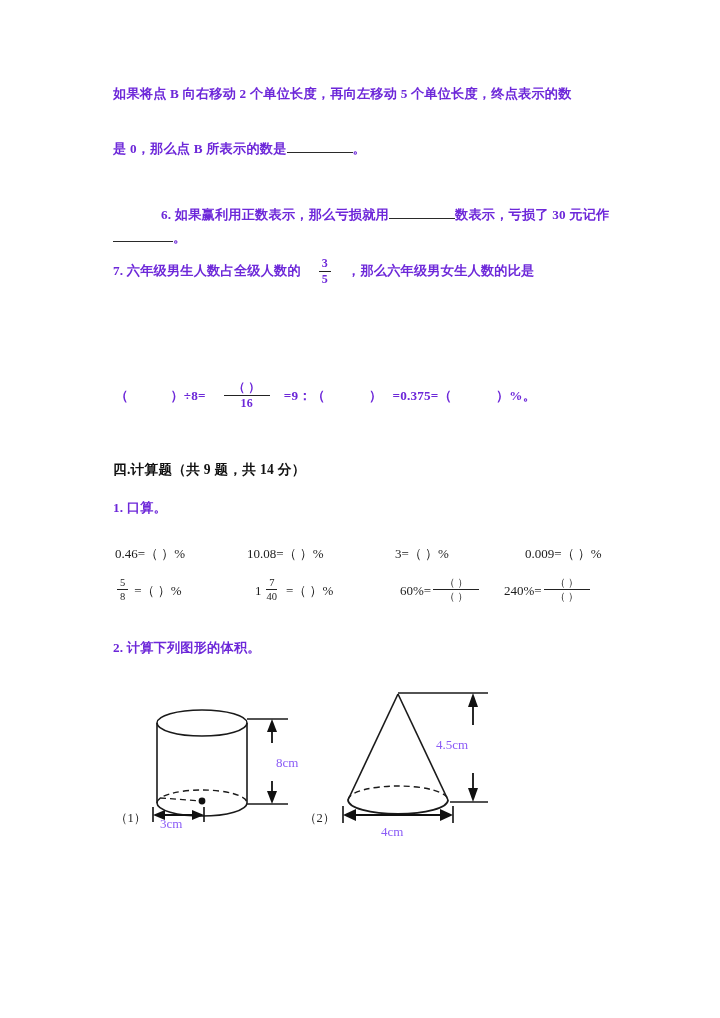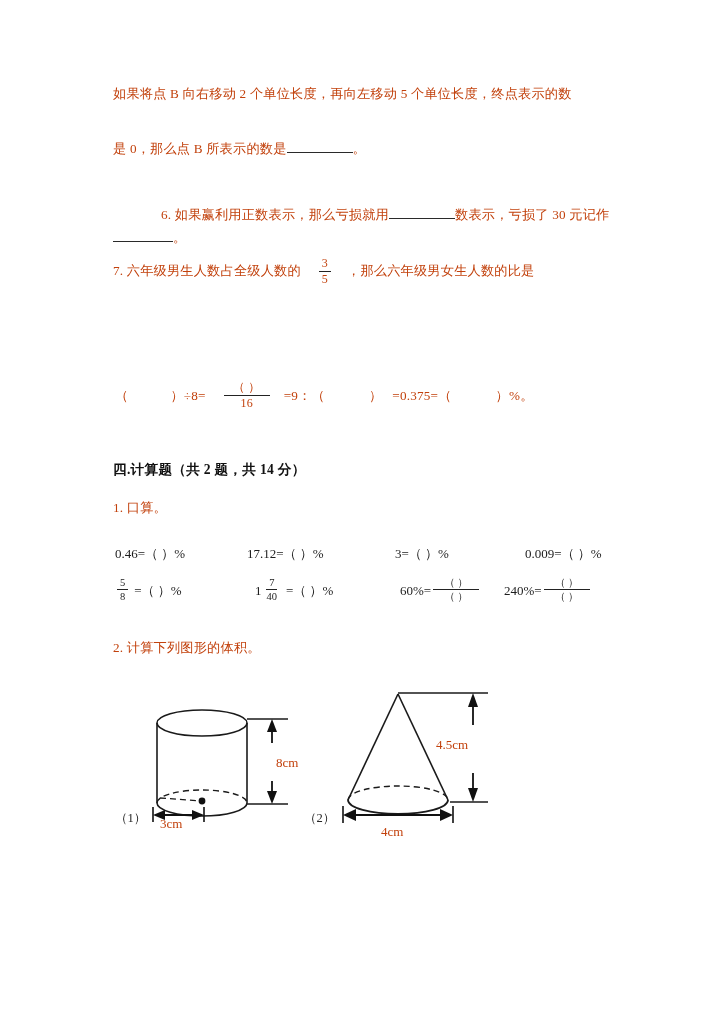--- a/index.html
+++ b/index.html
@@ -19,23 +19,24 @@
     position: absolute;
     left: 0; top: 0;
     width: 720px;
     height: 1018px;
     background: #ffffff;
   }
   .blk {
     position: absolute;
     font-size: 13.2px;
     line-height: 1.5;
-    color: #c2410c;
+    color: #6d28d9;
     letter-spacing: 0.2px;
     white-space: nowrap;
+    font-weight: bold;
   }
   .sec-head {
     position: absolute;
     font-size: 13.6px;
     font-weight: bold;
     color: #111111;
     letter-spacing: 0.3px;
     white-space: nowrap;
   }
   .blank-u {
@@ -79,21 +80,21 @@
   }
   .fig-label {
     position: absolute;
     font-size: 12.5px;
     color: #232323;
     white-space: nowrap;
   }
   .dim-label {
     position: absolute;
     font-size: 13px;
-    color: #c2410c;
+    color: #8b5cf6;
     white-space: nowrap;
     font-family: "Liberation Serif", serif;
   }
 </style>
 </head>
 <body>
 
 <div class="page">
 
   <div class="blk" style="left:113px; top:84px; width:500px;">如果将点 B 向右移动 2 个单位长度，再向左移动 5 个单位长度，终点表示的数</div>
@@ -119,27 +120,27 @@
     </span>
     <span>=9：（</span>
     <span style="display:inline-block;width:44px"></span>
     <span>）</span>
     <span style="display:inline-block;width:10px"></span>
     <span>=0.375=（</span>
     <span style="display:inline-block;width:44px"></span>
     <span>）%。</span>
   </div>
 
-  <div class="sec-head" style="left:113px; top:461px;">四.计算题（共 2 题，共 14 分）</div>
+  <div class="sec-head" style="left:113px; top:461px;">四.计算题（共 9 题，共 14 分）</div>
 
   <div class="blk" style="left:113px; top:498px;">1. 口算。</div>
 
   <div style="position:absolute; left:115px; top:545px; font-size:13px;">
     <span style="position:absolute; left:0px; white-space:nowrap;"><span>0.46=</span><span>（      ）</span><span>%</span></span>
-    <span style="position:absolute; left:132px; white-space:nowrap;"><span>17.12=</span><span>（      ）</span><span>%</span></span>
+    <span style="position:absolute; left:132px; white-space:nowrap;"><span>10.08=</span><span>（      ）</span><span>%</span></span>
     <span style="position:absolute; left:280px; white-space:nowrap;"><span>3=</span><span>（      ）</span><span>%</span></span>
     <span style="position:absolute; left:410px; white-space:nowrap;"><span>0.009=</span><span>（      ）</span><span>%</span></span>
   </div>
 
   <div style="position:absolute; left:115px; top:578px; font-size:13px;">
     <span style="position:absolute; left:0px; white-space:nowrap; display:flex; align-items:center;">
       <span class="frac frac-sm">
           <span class="num">5</span>
           <span class="den">8</span>
         </span>

